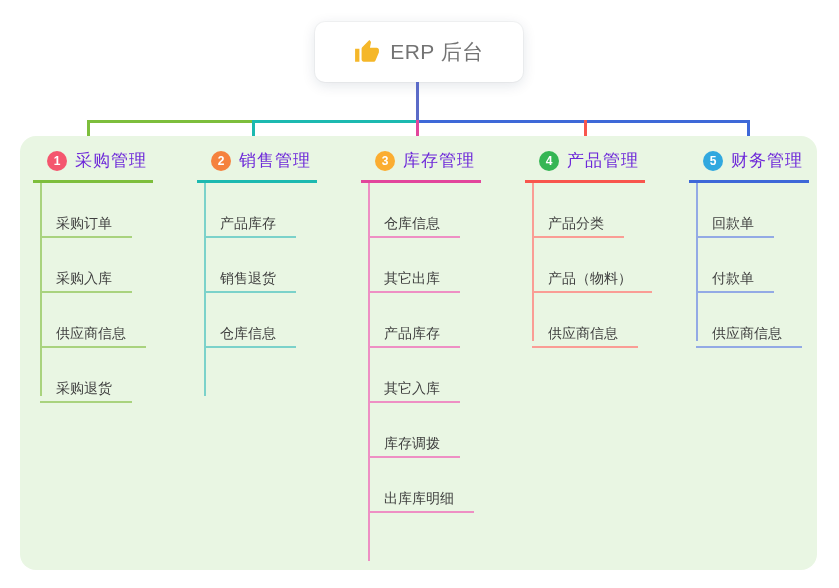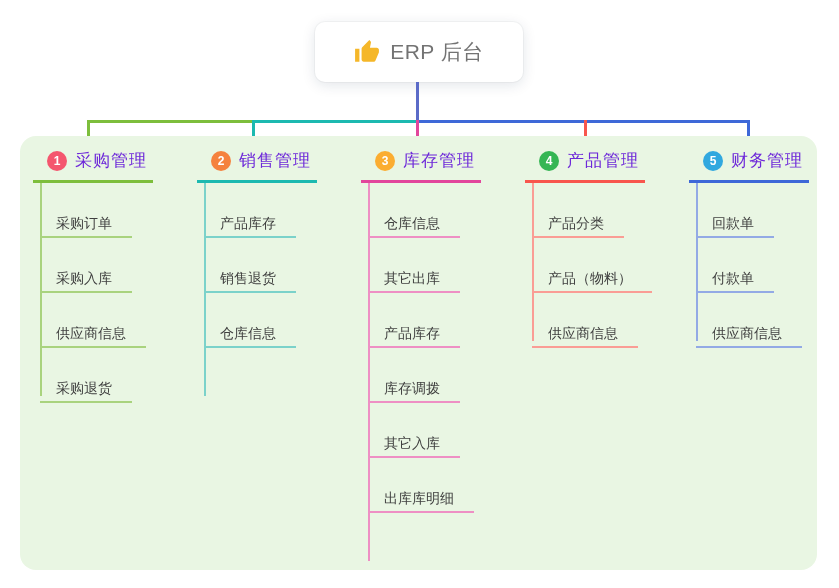--- a/index.html
+++ b/index.html
@@ -129,24 +129,24 @@
       <div class="child-row">
             <span class="child-label">仓库信息</span>
           </div>
           <div class="child-row">
             <span class="child-label">其它出库</span>
           </div>
           <div class="child-row">
             <span class="child-label">产品库存</span>
           </div>
           <div class="child-row">
-            <span class="child-label">库存调拨</span>
+            <span class="child-label">其它入库</span>
           </div>
           <div class="child-row">
-            <span class="child-label">其它入库</span>
+            <span class="child-label">库存调拨</span>
           </div>
           <div class="child-row">
             <span class="child-label">出库库明细</span>
           </div>
         </div>
     </div>
 
     <div class="branch" style="left: 525px; top: 150px; --main: #F8564D; --light: #FA9D95; --badge: #35B654;">
       <div class="branch-header">
         <span class="badge">4</span>

